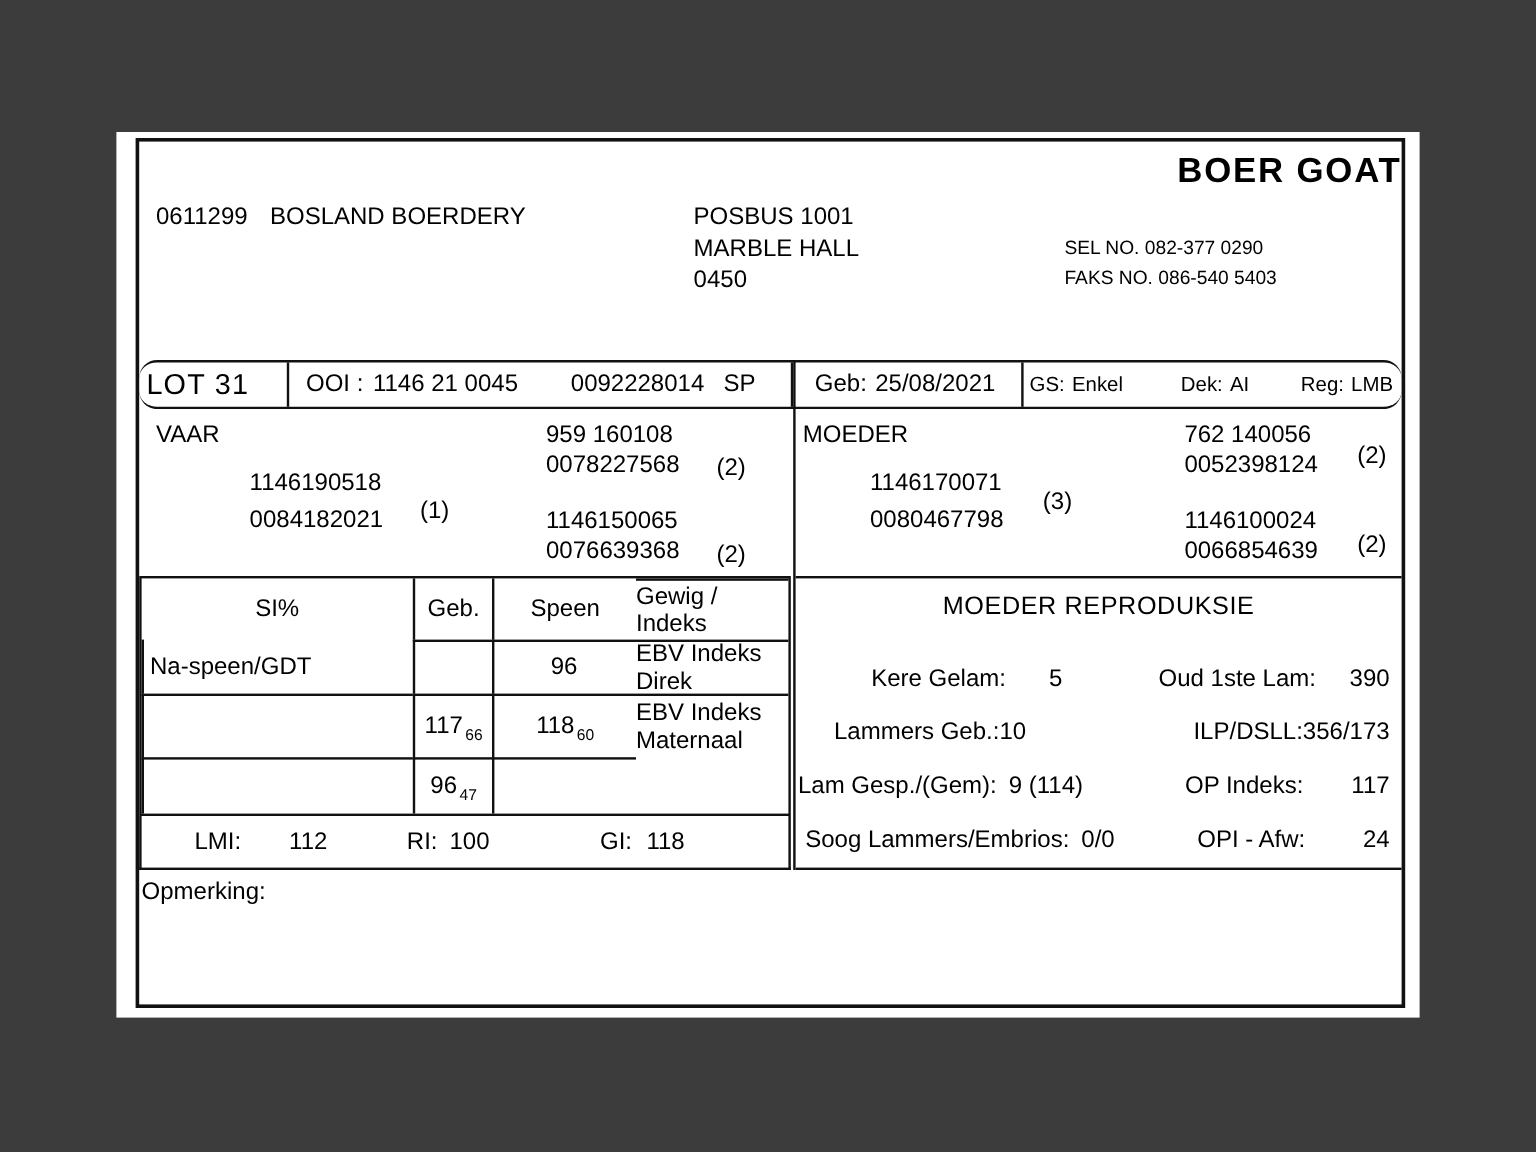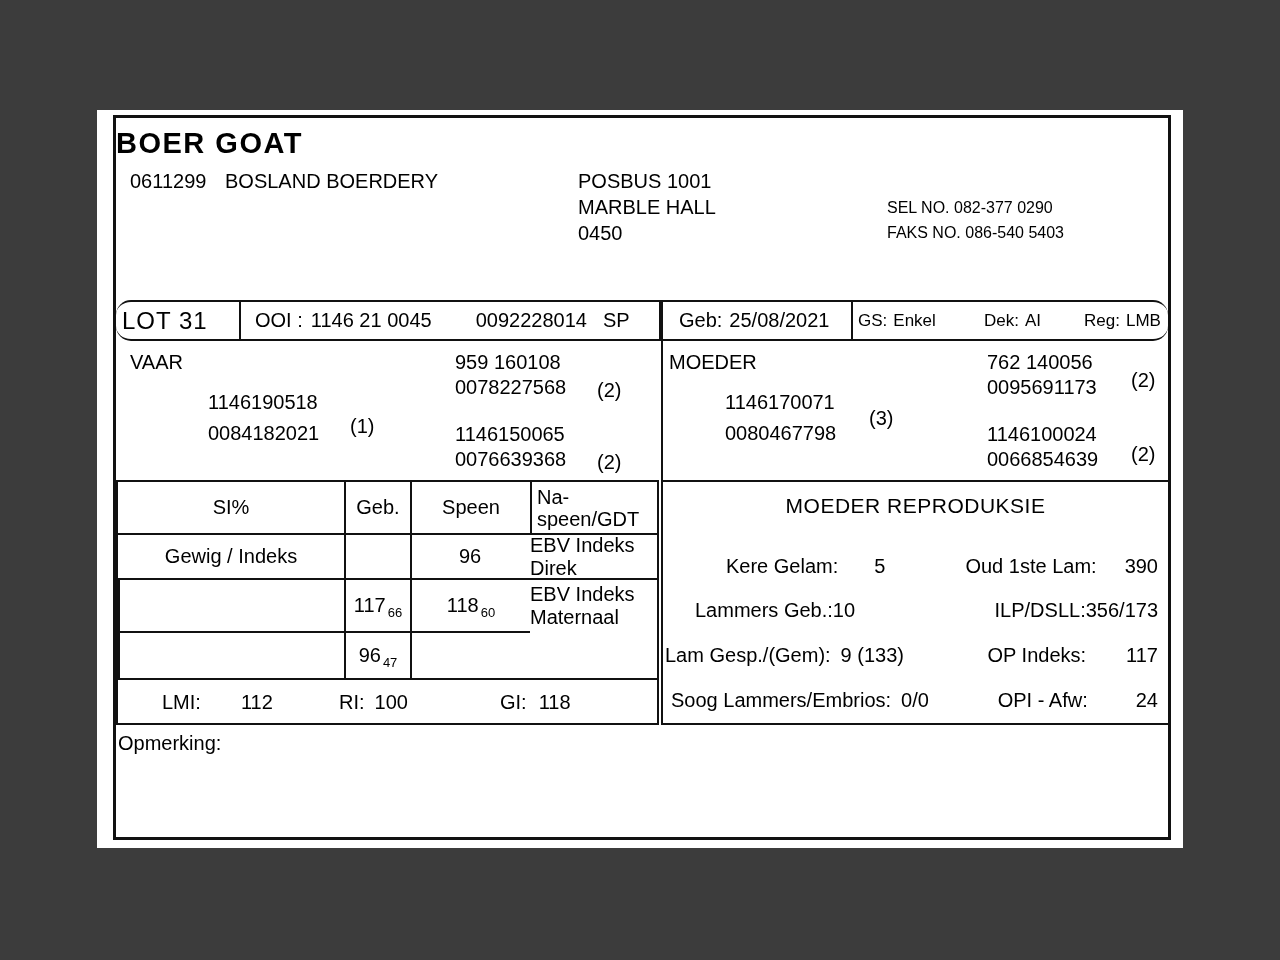--- a/index.html
+++ b/index.html
@@ -22,21 +22,21 @@
     background:var(--card-background);
   }
   #frame{
     position:absolute;left:16px;top:5px;width:1058px;height:725px;
     border:3px solid var(--line);
   }
   .abs{position:absolute;white-space:nowrap;}
   .f20{font-size:20px;}
   .f16{font-size:16px;line-height:25px;}
   .title{
-    position:absolute;left:0;right:0;top:9px;text-align:left;
+    position:absolute;left:0;right:0;top:9px;text-align:right;
     font-size:29px;font-weight:bold;letter-spacing:1.5px;
   }
   .addr div{line-height:26px;}
   
   #lotrow{
     position:absolute;left:0;top:182px;width:1052px;height:41px;
     border-top:2px solid var(--line);border-bottom:2px solid var(--line);
     display:flex;
     border-radius:15px;
   }
@@ -146,36 +146,36 @@
         <span class="abs f20" style="left:339px;top:107px">0076639368</span>
         <span class="abs f20" style="left:481px;top:110px">(2)</span>
       </div>
 
       <div class="pane" style="left:547px;top:223px;width:505px;height:139px">
         <span class="abs f20" style="left:6px;top:10px">MOEDER</span>
         <span class="abs f20" style="left:62px;top:50px">1146170071</span>
         <span class="abs f20" style="left:62px;top:81px">0080467798</span>
         <span class="abs f20" style="left:206px;top:66px">(3)</span>
         <span class="abs f20" style="left:324px;top:10px">762 140056</span>
-        <span class="abs f20" style="left:324px;top:35px">0095691173</span>
+        <span class="abs f20" style="left:324px;top:35px">0052398124</span>
         <span class="abs f20" style="left:468px;top:28px">(2)</span>
         <span class="abs f20" style="left:324px;top:82px">1146100024</span>
         <span class="abs f20" style="left:324px;top:107px">0066854639</span>
         <span class="abs f20" style="left:468px;top:102px">(2)</span>
       </div>
 
       <div id="vdivider"></div>
 
       <div id="stats">
         <div class="cell fc fr">SI%</div>
         <div class="cell fr">Geb.</div>
         <div class="cell fr">Speen</div>
+        <div class="cell fc">Gewig / Indeks</div>
+
         <div class="cell fr wrapcell">Na-speen/GDT</div>
-
-        <div class="cell fc">Gewig / Indeks</div>
         <div class="cell"></div>
         <div class="cell">
           <span>96</span>
             <span class="sub"></span>
         </div>
 
         <div class="cell fc">EBV Indeks Direk</div>
         <div class="cell"></div>
         <div class="cell">
           <span>117</span>
@@ -234,21 +234,21 @@
           </span>
           <span class="rgroup" style="gap:0">
             <span>ILP/DSLL:</span>
             <span>356/173</span>
           </span>
         </div>
 
         <div class="rrow" style="top:162px">
           <span class="lgroup" style="left:2px;gap:10px">
             <span>Lam Gesp./(Gem):</span>
-            <span>9 (133)</span>
+            <span>9 (114)</span>
           </span>
           <span class="rgroup" style="gap:40px">
             <span>OP Indeks:</span>
             <span>117</span>
           </span>
         </div>
 
         <div class="rrow" style="top:207px">
           <span class="lgroup" style="left:8px;gap:10px">
             <span>Soog Lammers/Embrios:</span>

